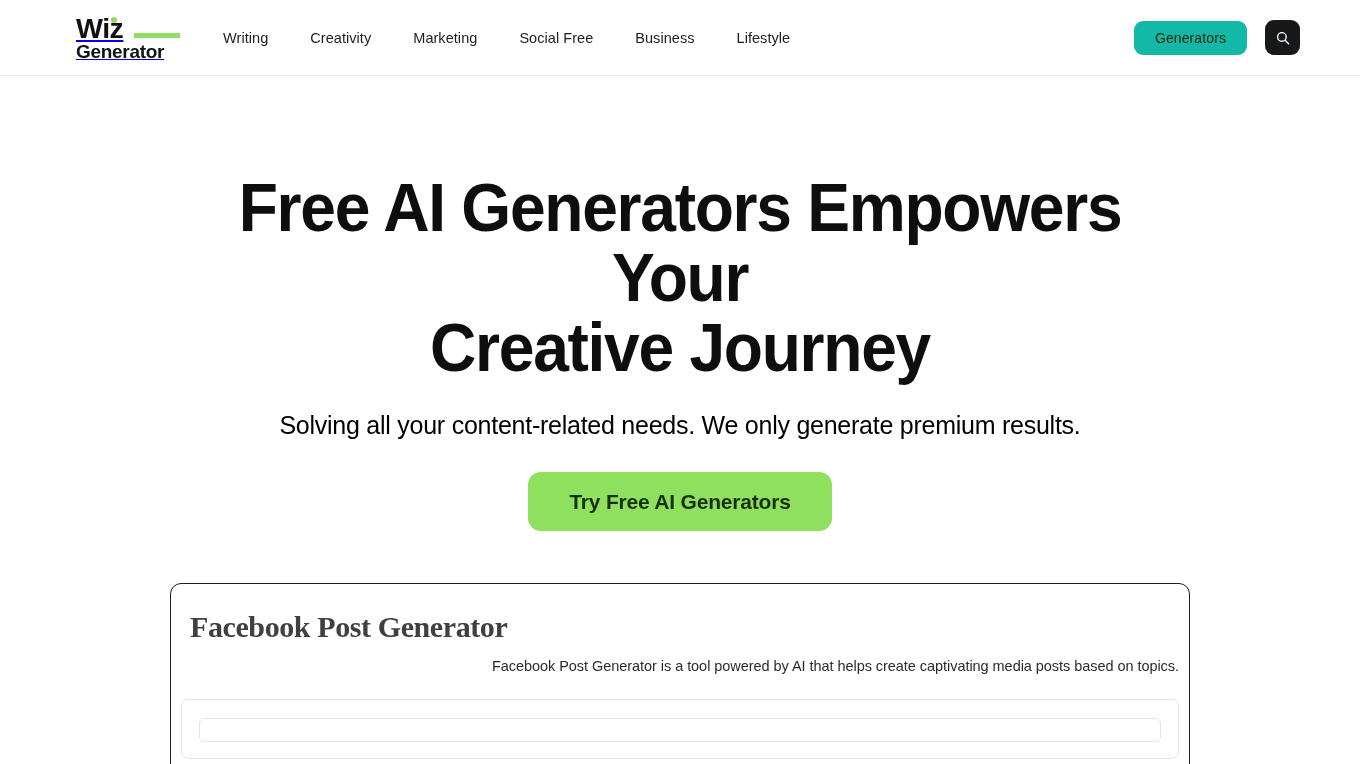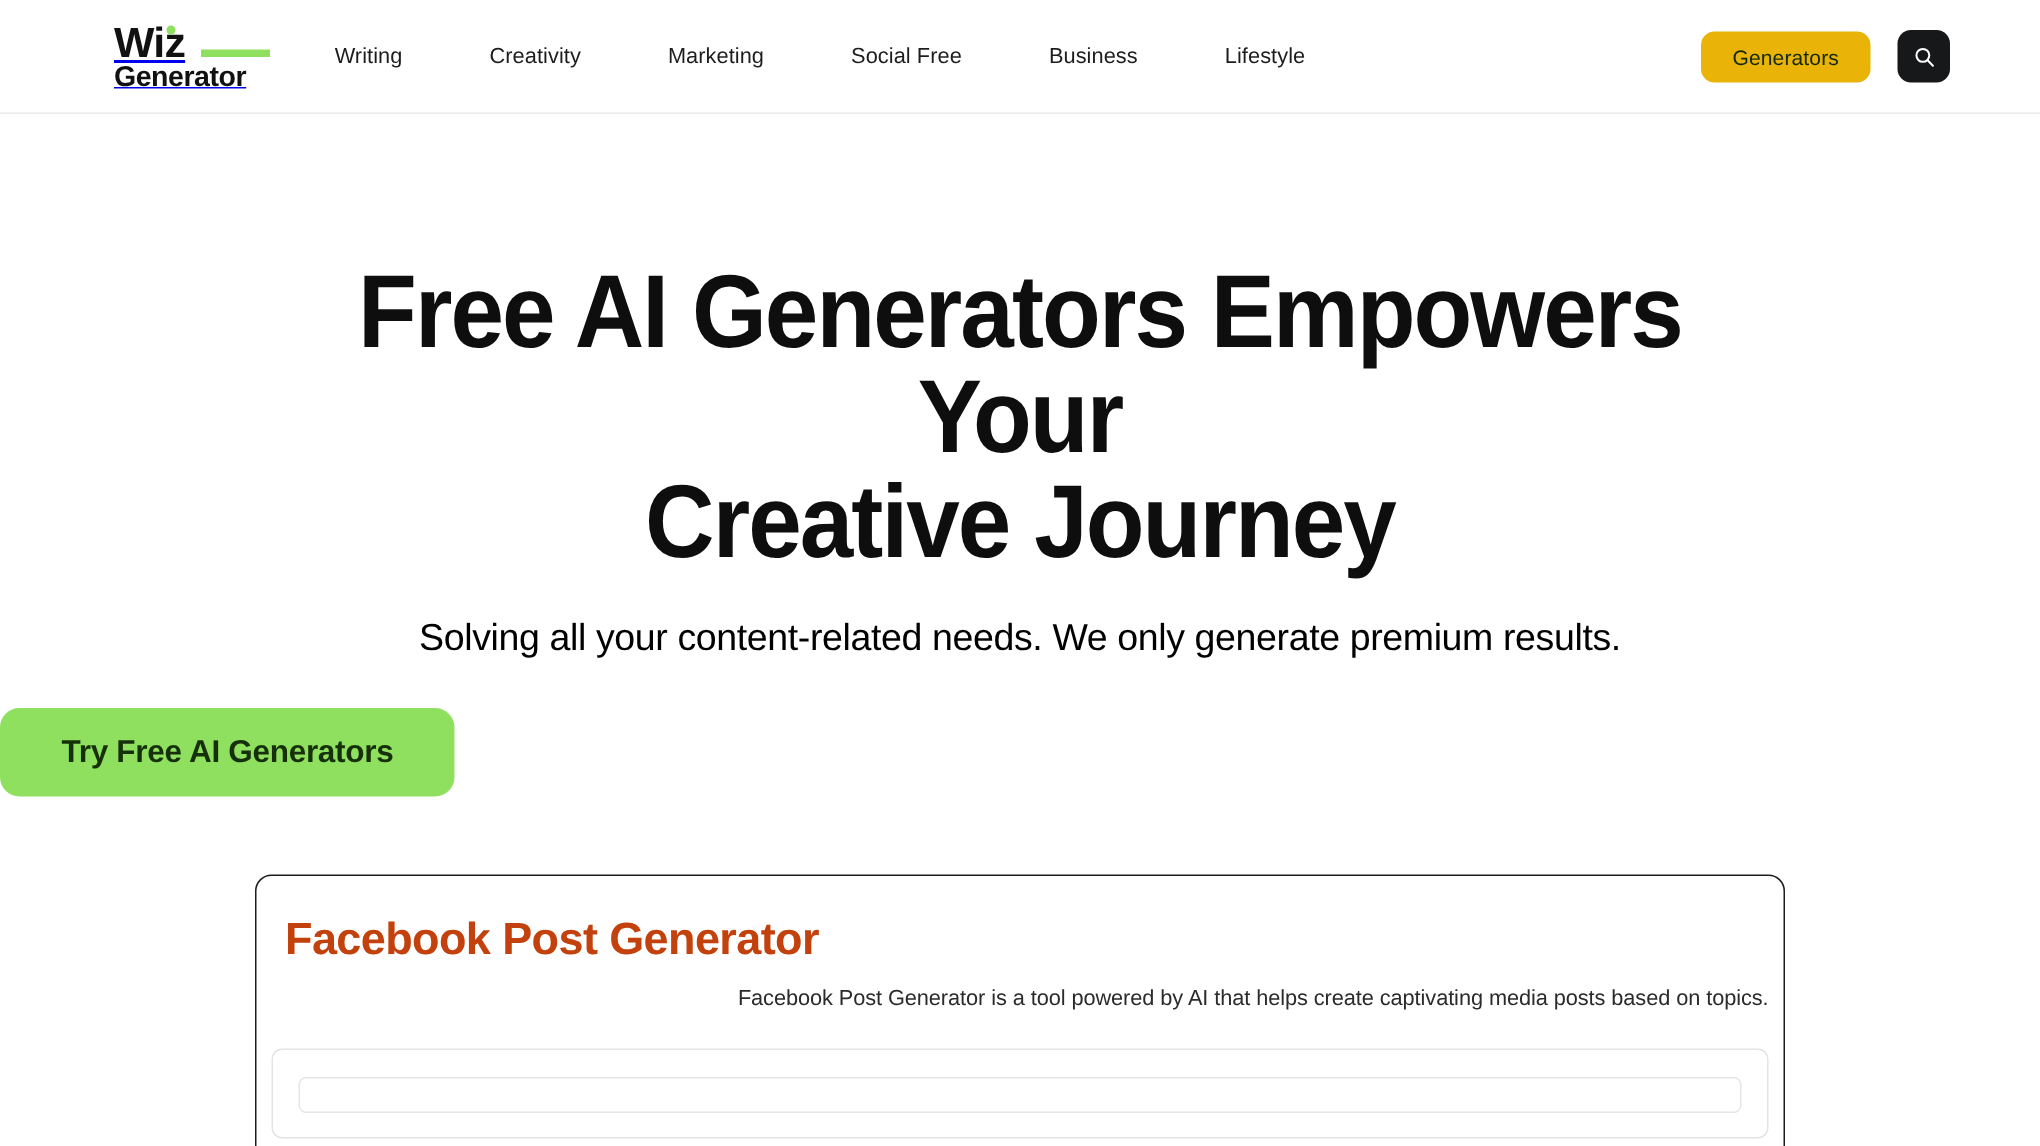--- a/index.html
+++ b/index.html
@@ -72,40 +72,40 @@
     letter-spacing: -0.3px;
     color: #111111;
     line-height: 20px;
     margin-top: -1px;
   }
 
   .main-nav {
     display: flex;
     align-items: flex-start;
     margin-left: 38px;
-    gap: 16px;
+    gap: 0;
   }
   .nav-link {
     font-size: 14.5px;
     color: #1d1d1f;
     text-decoration: none;
     padding: 8px 21px;
     white-space: nowrap;
     cursor: pointer;
     letter-spacing: 0.05px;
   }
 
   .header-actions {
     margin-left: auto;
     display: flex;
     align-items: center;
     gap: 18px;
   }
   .btn-generators {
-    background: #eab308;
+    background: #14b8a6;
     color: #13290a;
     border: none;
     border-radius: 9px;
     font-size: 14px;
     font-weight: 500;
     padding: 9px 21px;
     cursor: pointer;
     font-family: "Liberation Sans", sans-serif;
     letter-spacing: 0.1px;
   }
@@ -142,21 +142,21 @@
   .hero-sub {
     margin-top: 26px;
     font-size: 25px;
     line-height: 32px;
     color: #000000;
     letter-spacing: -0.25px;
   }
   .hero-cta-wrap {
     margin-top: 31px;
     display: flex;
-    justify-content: flex-start;
+    justify-content: center;
   }
   .btn-cta {
     background: #8fe05f;
     color: #15300b;
     border: none;
     border-radius: 13px;
     font-size: 21px;
     font-weight: bold;
     padding: 0 41px;
     height: 59px;
@@ -175,25 +175,25 @@
   .gen-card {
     width: 1020px;
     border: 1.5px solid #1c1c1c;
     border-radius: 11px;
     background: #ffffff;
     padding: 26px 10px 0 10px;
     height: 300px;
     overflow: hidden;
   }
   .gen-title {
-    font-family: Liberation Sans, sans-serif;
+    font-family: Liberation Serif, serif;
     font-weight: bold;
     font-size: 30px;
     line-height: 34px;
-    color: #c2410c;
+    color: #404040;
     letter-spacing: -0.4px;
     padding-left: 9px;
   }
   .gen-desc {
     margin-top: 12px;
     font-size: 14.5px;
     line-height: 20px;
     color: #2b2b2d;
     padding-left: 9px;
     letter-spacing: -0.05px;

